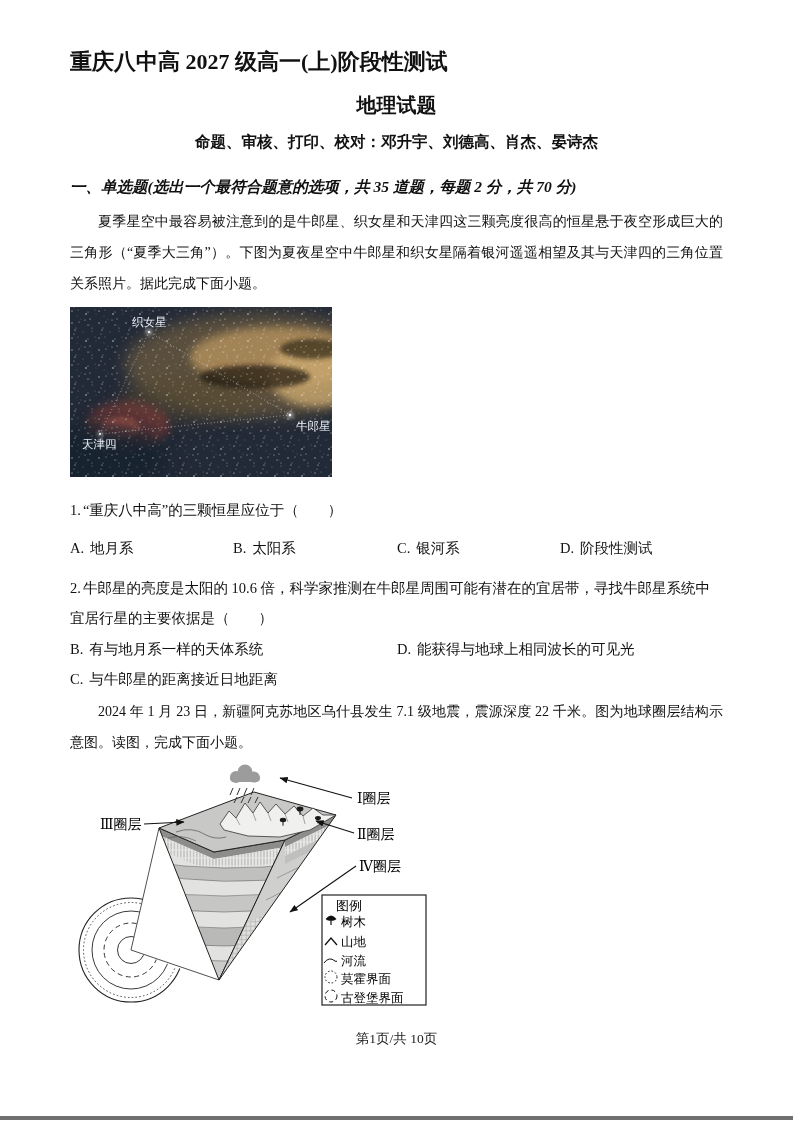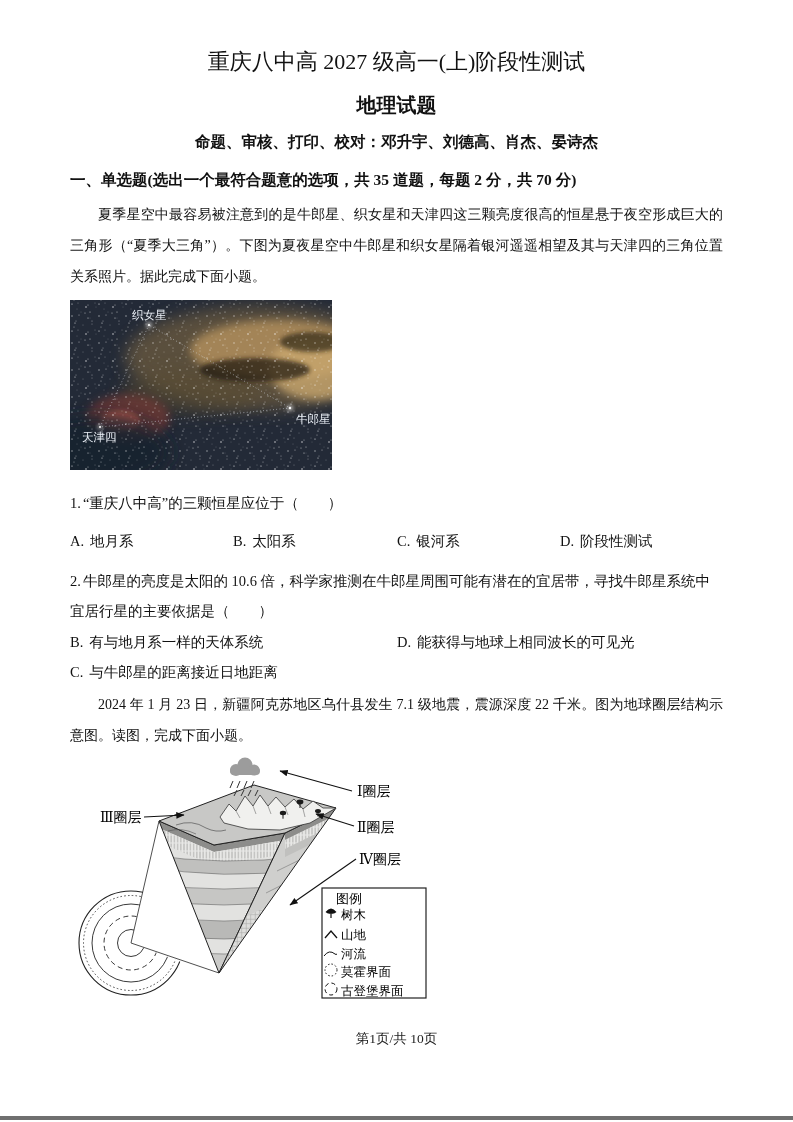--- a/index.html
+++ b/index.html
@@ -2,24 +2,24 @@
 <html><head>
 <meta charset="utf-8">
 <style>
   html,body { margin:0; padding:0; background:#fff; }
   .page {
     position:relative; width:793px; height:1122px; background:#ffffff;
     font-family:"Liberation Serif","DejaVu Serif",serif; color:#111;
     overflow:hidden;
   }
   .content { padding:0 70px; }
-  .title { margin:48px 0 0; text-align:center; font-size:22px; font-weight:normal; line-height:28px; }
+  .title { margin:48px 0 0; font-size:22px; font-weight:bold; line-height:28px; }
   .subtitle { margin:16px 0 0; text-align:center; font-size:20px; font-weight:bold; line-height:26px; }
   .credits { margin:14px 0 0; text-align:center; font-size:15.5px; font-weight:bold; line-height:20px; }
-  .section-heading { margin:17px 0 0; font-size:15.5px; font-weight:bold; line-height:22px; }
+  .section-heading { margin:24px 0 0; font-size:15.5px; font-weight:bold; line-height:22px;font-style:italic; }
   .passage { margin:8px 0 0; font-size:14px; line-height:31px; text-indent:2em; text-align:justify; }
   .qtext { margin:18px 0 0; font-size:14.5px; line-height:30px; }
   .qnum { margin-right:2px; }
   .options4 { margin-top:12px; display:grid; grid-template-columns:163px 164px 163px 1fr; font-size:14.5px; line-height:22px; }
   .options2 { margin-top:6px; display:grid; grid-template-columns:327px 1fr; row-gap:9px; font-size:14.5px; line-height:21px; }
   .opt-label { margin-right:6px; }
   .figure { margin:8px 0 0; }
   .figure svg { display:block; }
   .earth-figure { margin:4px 0 0 -6px; }
   .footer { position:absolute; left:0; top:1030px; width:100%; text-align:center; font-size:13.5px; color:#222; }

